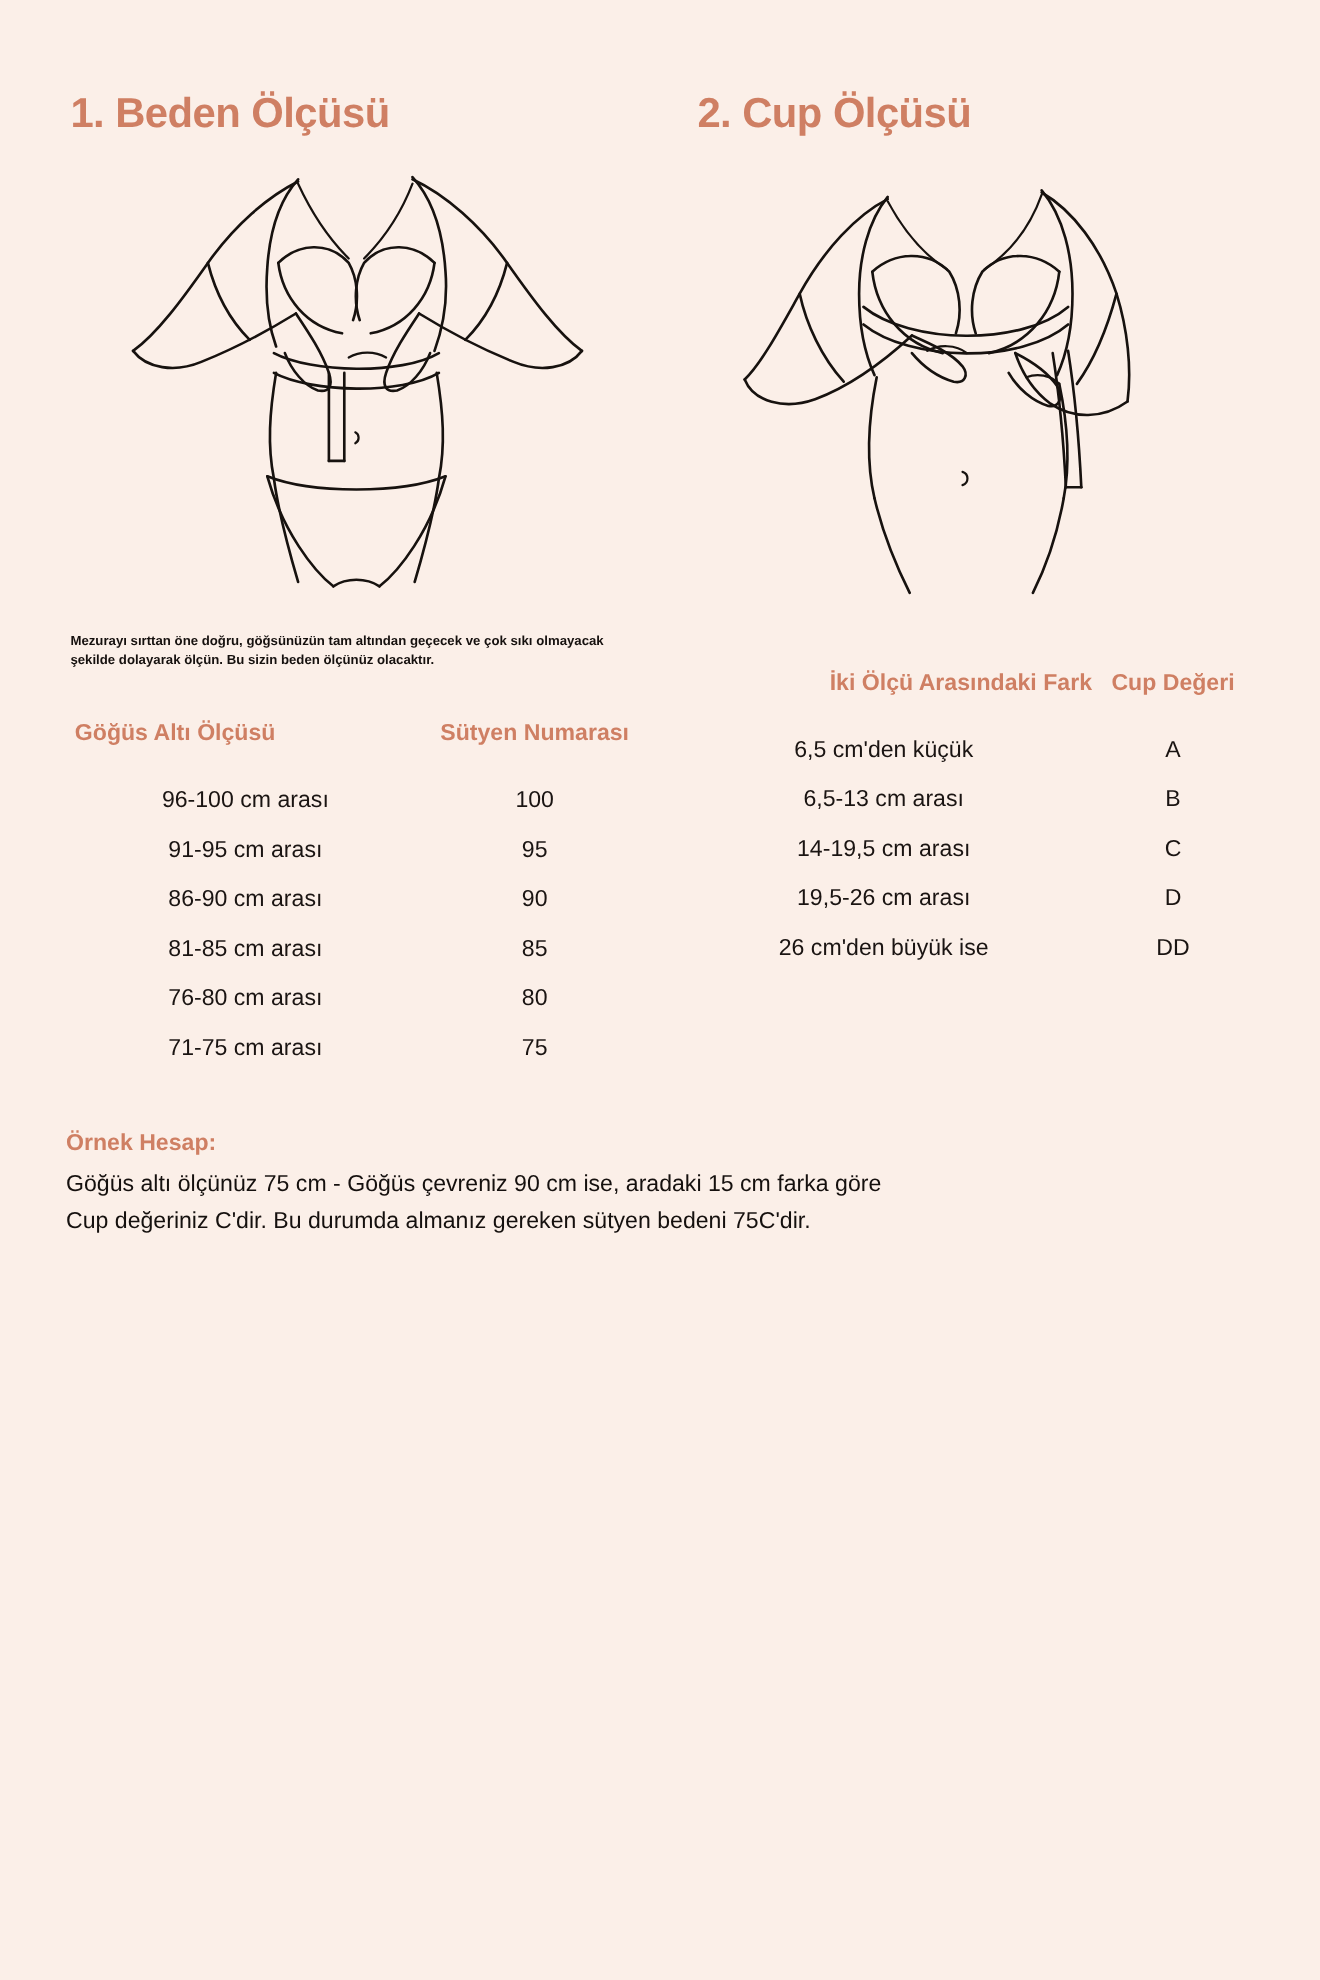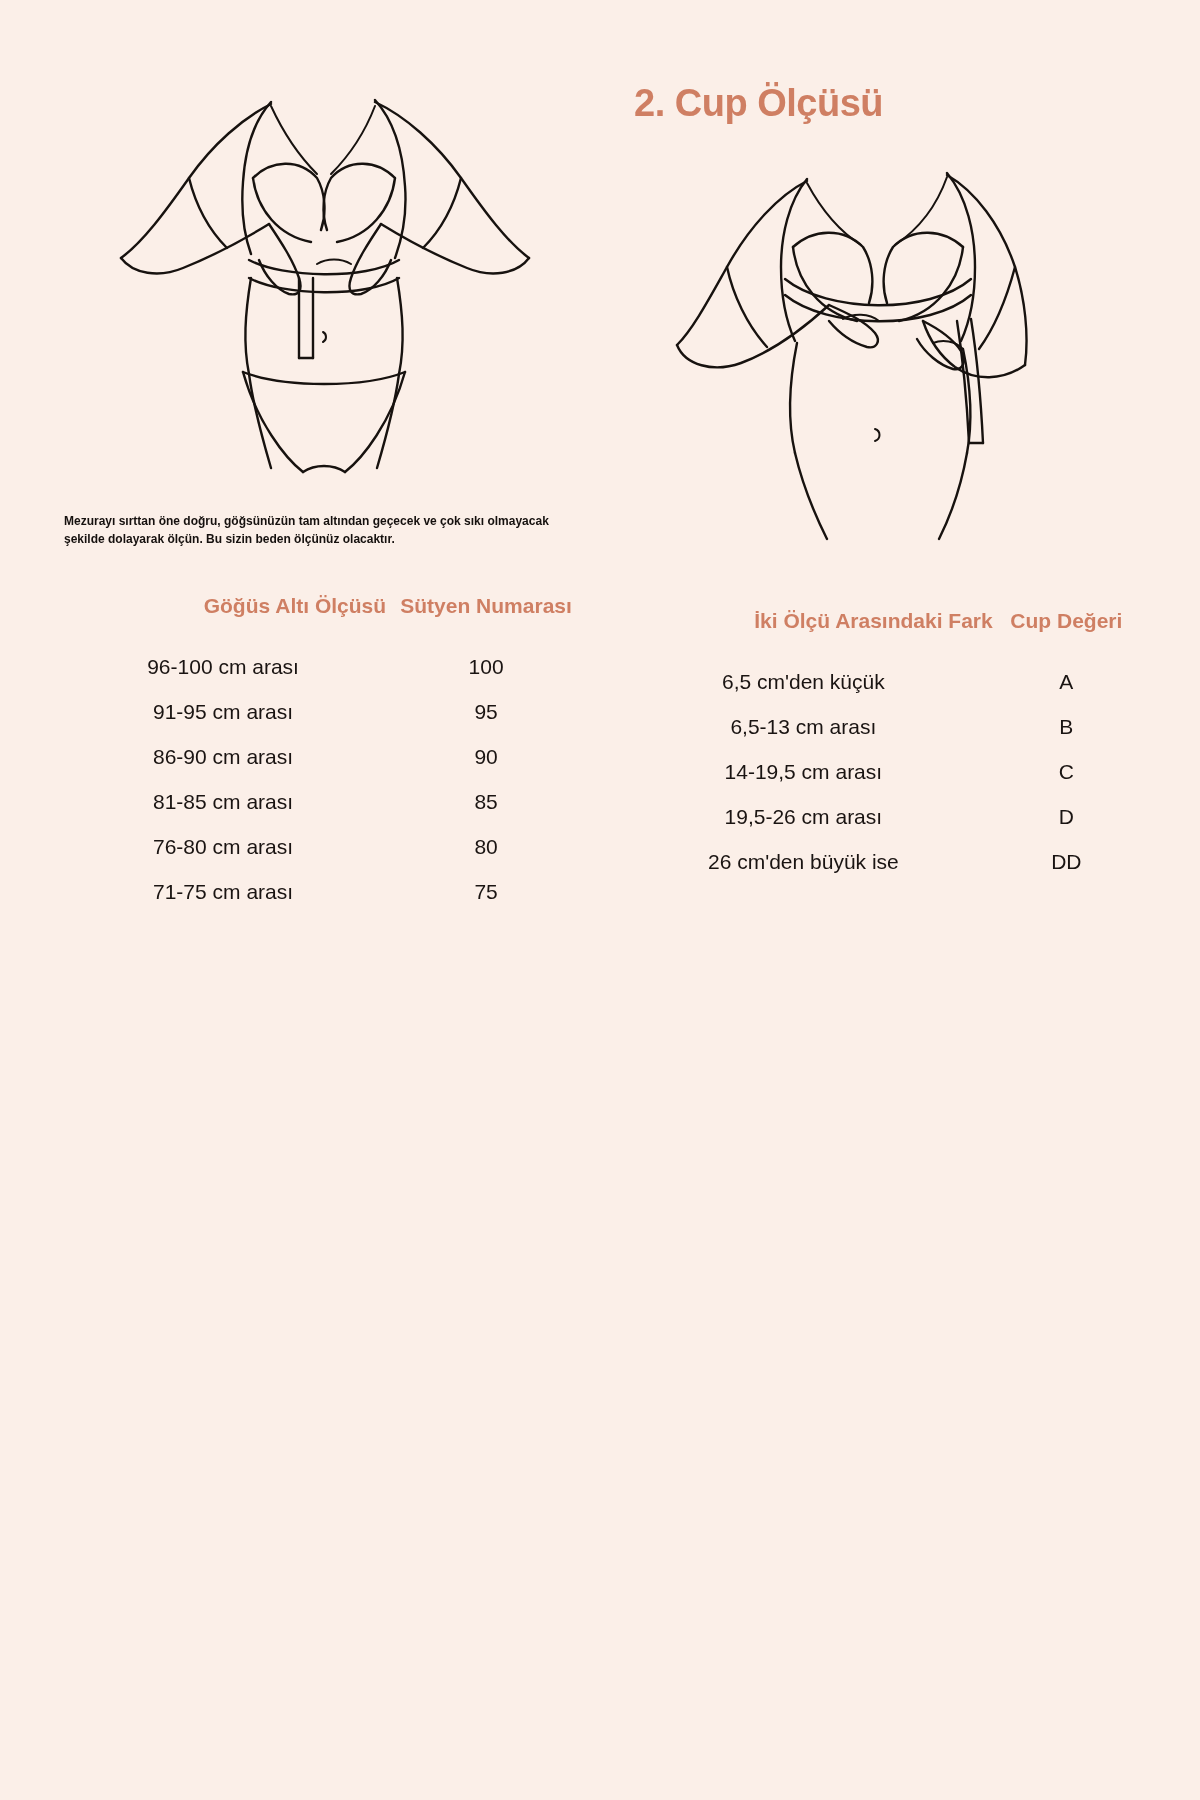--- a/index.html
+++ b/index.html
@@ -115,21 +115,21 @@
     white-space: nowrap;
   }
 
   .table td {
     font-size: 21px;
     color: #1a1412;
     padding: 10.5px 0;
     text-align: center;
   }
 
-  .col-left .table th:nth-child(1) { text-align: right; padding-left: 8px; margin-left: 28px; }
+  .col-left .table th:nth-child(1) { text-align: left; padding-left: 8px; margin-left: 28px; }
   .col-left .table th:nth-child(2) { text-align: center; }
   .col-left .table td:nth-child(1) { text-align: center; padding-left: 0; }
 
   .col-right .table th:nth-child(1) { text-align: right; padding-left: 14px; }
   .col-right .table th:nth-child(2) { text-align: center; }
   .col-right .table td:nth-child(1) { text-align: center; }
 
   .col-left .table col.c1 { width: 62%; }
   .col-left .table col.c2 { width: 38%; }
   .col-right .table col.c1 { width: 72%; }
@@ -170,20 +170,21 @@
 </style>
 </head>
 <body>
 
 <div class="page">
 
 
   <div class="columns">
 
     <div class="col col-left">
+      <div class="col-title">1. Beden Ölçüsü</div>
 
       <div class="illustration">
         <svg width="440" height="420" viewBox="0 0 440 420" aria-hidden="true">
 
           <path class="ln" d="M168 20 C150 40 142 70 140 100 C138 126 140 150 148 172"></path>
           <path class="ln" d="M272 18 C292 40 300 72 302 104 C304 130 300 154 292 176"></path>
 
           <path class="ln" d="M168 22 C140 36 110 62 86 96 C62 130 40 160 18 176"></path>
           <path class="ln" d="M18 176 C30 192 56 196 80 186 C110 174 140 158 166 142"></path>
           <path class="ln" d="M86 96 C92 120 104 146 124 166"></path>
@@ -343,14 +344,19 @@
           </tr>
           <tr>
             <td>26 cm'den büyük ise</td>
             <td>DD</td>
           </tr>
         </tbody>
       </table>
     </div>
   </div>
 
+  <div class="example">
+    <div class="example-title">Örnek Hesap:</div>
+    <div class="example-text">Göğüs altı ölçünüz 75 cm - Göğüs çevreniz 90 cm ise, aradaki 15 cm farka göre</div>
+    <div class="example-text">Cup değeriniz C'dir. Bu durumda almanız gereken sütyen bedeni 75C'dir.</div>
+  </div>
 
 </div>
 
 </body></html>

